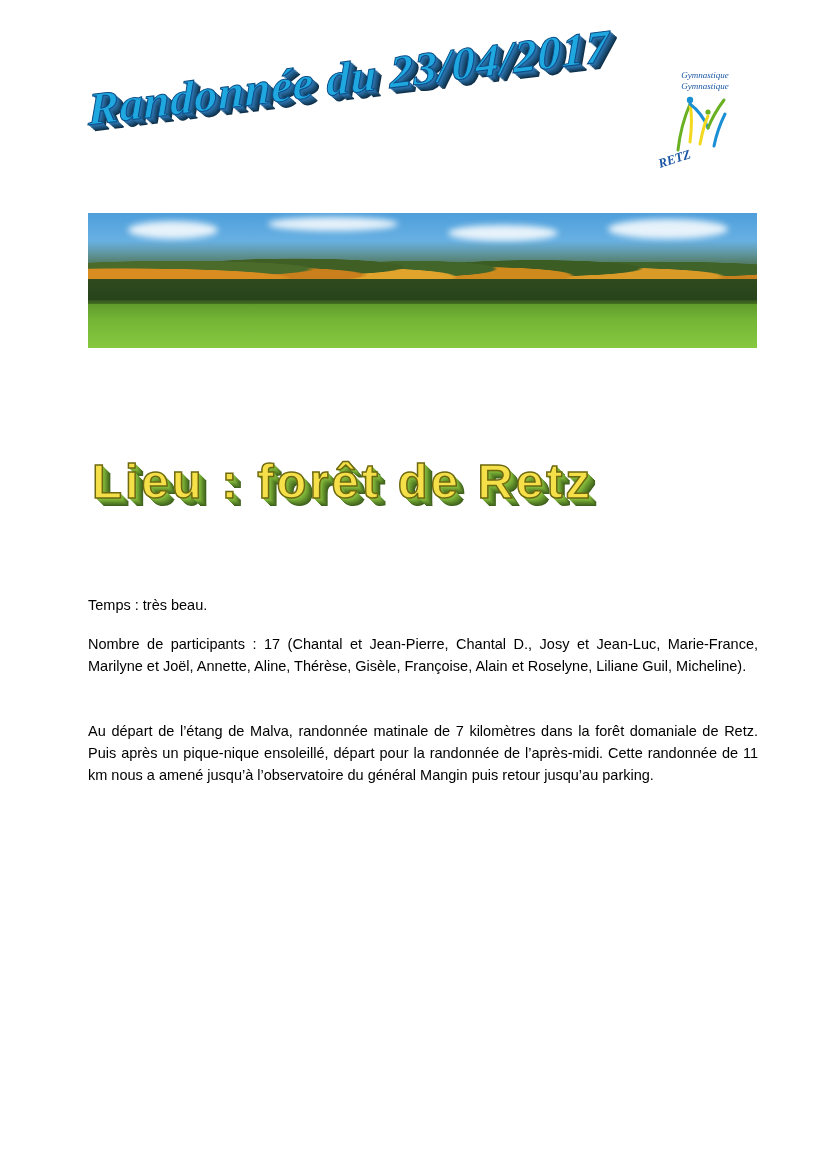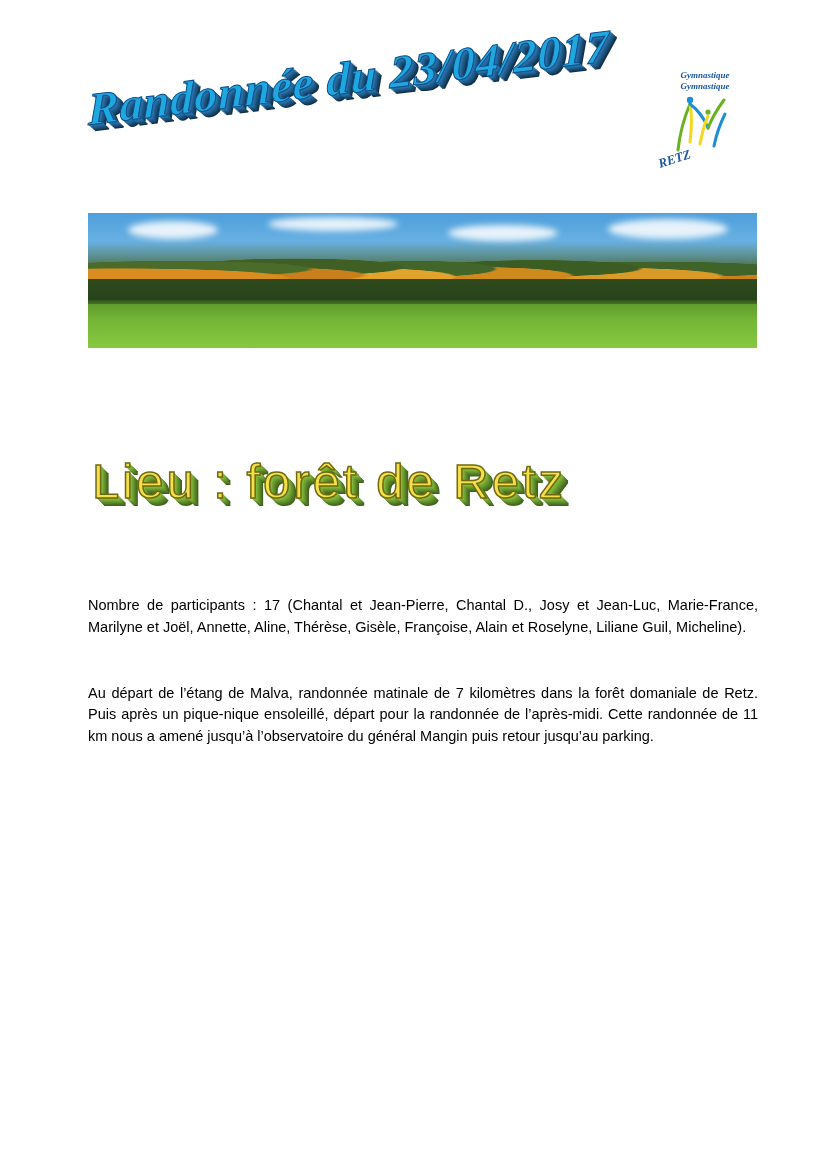--- a/index.html
+++ b/index.html
@@ -63,21 +63,21 @@
     height: 105px;
   }
   .logo-text-top {
     position: absolute;
     top: 2px;
     left: 14px;
     width: 82px;
     text-align: center;
     font-family: "Liberation Serif", serif;
     font-style: italic;
-    font-weight: bold;
+    font-weight: normal;
     font-size: 9px;
     color: #1b57a5;
     line-height: 1.25;
   }
   .logo-text-bottom {
     position: absolute;
     bottom: 6px;
     left: 8px;
     font-family: "Liberation Serif", serif;
     font-style: italic;
@@ -157,21 +157,21 @@
   
   .subtitle-wrap {
     position: absolute;
     left: 92px;
     top: 455px;
     width: 680px;
     height: 80px;
   }
   .wordart-yellow {
     font-family: "Liberation Sans", sans-serif;
-    font-weight: normal;
+    font-weight: bold;
     font-size: 49px;
     letter-spacing: 3px;
     color: #f5e04a;
     -webkit-text-stroke: 1.5px #6f6a10;
     text-shadow:
        1px 1px 0 #7fb63a,
        2px 2px 0 #7fb63a,
        3px 3px 0 #74a734,
        4px 4px 0 #6a9a2f,
        5px 5px 0 #5f8c2a,
@@ -241,17 +241,18 @@
     <div class="treeline-dark"></div>
     <div class="field-shadow"></div>
     <div class="field"></div>
   </div>
 
   <div class="subtitle-wrap">
     <span class="wordart-yellow">Lieu : forêt de Retz</span>
   </div>
 
   <div class="body-text">
+    <p class="para">Temps : très beau.</p>
     <p class="para">Nombre de participants : 17 (Chantal et Jean-Pierre, Chantal D., Josy et Jean-Luc, Marie-France, Marilyne et Joël, Annette, Aline, Thérèse, Gisèle, Françoise, Alain et Roselyne, Liliane Guil, Micheline).</p>
     <p class="para last">Au départ de l’étang de Malva, randonnée matinale de 7 kilomètres dans la forêt domaniale de Retz. Puis après un pique-nique ensoleillé, départ pour la randonnée de l’après-midi. Cette randonnée de 11 km nous a amené jusqu’à l’observatoire du général Mangin puis retour jusqu’au parking.</p>
   </div>
 
 </div>
 
 </body></html>

